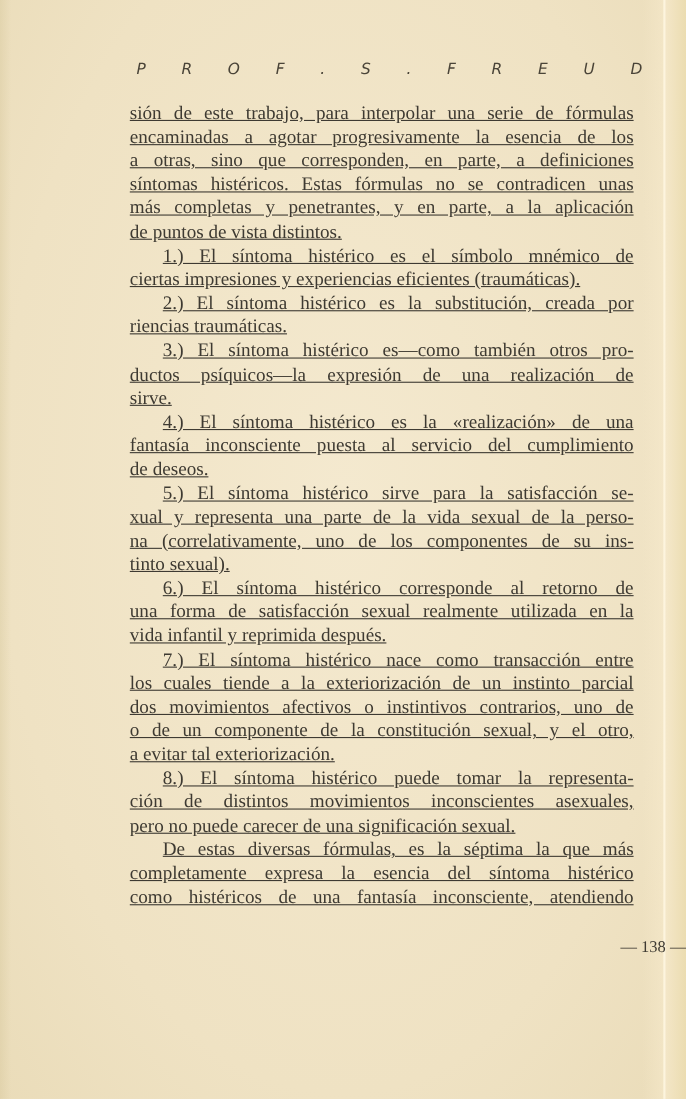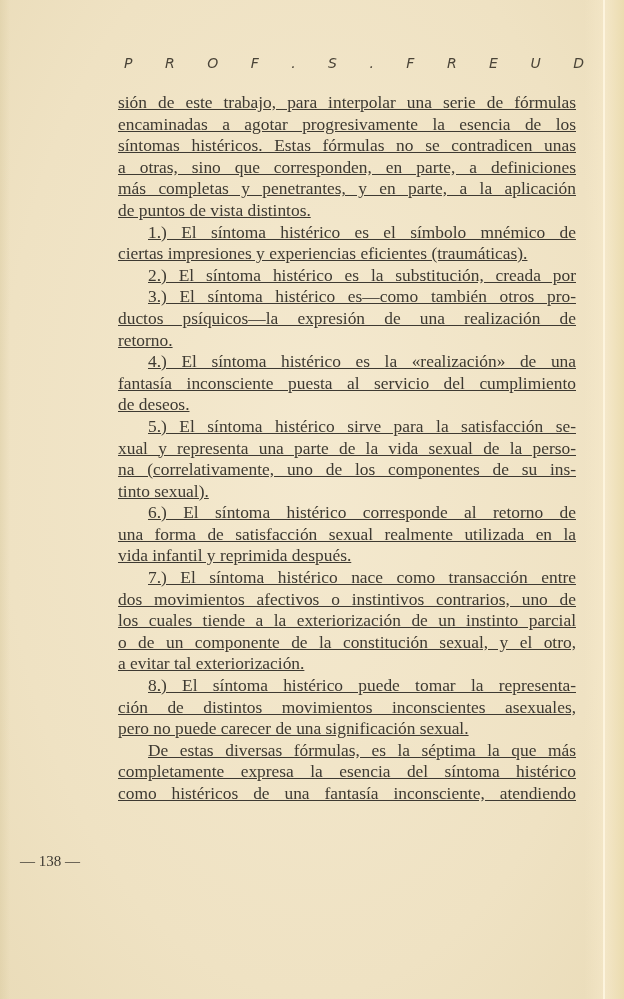--- a/index.html
+++ b/index.html
@@ -35,21 +35,21 @@
     text-align: justify;
   }
   .line {
     display: block; height: 21.6px; white-space: nowrap;
     text-align: justify; text-align-last: justify; text-decoration: underline;
   }
   .line.last { text-align-last: left; }
   .line.indent { padding-left: 30px; }
   .folio {
     position: absolute; top: 853px; left: 0; width: 624px;
-    text-align: left;
+    text-align: right;
     font-family: "Liberation Serif", serif; font-size: 15px; color: #3e3a32;
     padding-left: 20px; box-sizing: border-box;
   }
 </style>
 </head>
 <body>
 
 <div class="page">
   <div class="edge-line"></div>
 
@@ -64,43 +64,44 @@
     <span>F</span>
     <span>R</span>
     <span>E</span>
     <span>U</span>
     <span>D</span>
   </div>
 
   <div class="text-block" id="text-block">
       <span class="line">sión de este trabajo, para interpolar una serie de fórmulas</span>
       <span class="line">encaminadas a agotar progresivamente la esencia de los</span>
+      <span class="line">a otras, sino que corresponden, en parte, a definiciones</span>
       <span class="line">síntomas histéricos. Estas fórmulas no se contradicen unas</span>
-      <span class="line">a otras, sino que corresponden, en parte, a definiciones</span>
       <span class="line">más completas y penetrantes, y en parte, a la aplicación</span>
       <span class="line last">de puntos de vista distintos.</span>
       <span class="line indent">1.) El síntoma histérico es el símbolo mnémico de</span>
       <span class="line last">ciertas impresiones y experiencias eficientes (traumáticas).</span>
       <span class="line indent">2.) El síntoma histérico es la substitución, creada por</span>
+      <span class="line last">riencias traumáticas.</span>
       <span class="line indent">3.) El síntoma histérico es—como también otros pro-</span>
       <span class="line">ductos psíquicos—la expresión de una realización de</span>
-      <span class="line last">retorno.</span>
+      <span class="line last">sirve.</span>
       <span class="line indent">4.) El síntoma histérico es la «realización» de una</span>
       <span class="line">fantasía inconsciente puesta al servicio del cumplimiento</span>
       <span class="line last">de deseos.</span>
       <span class="line indent">5.) El síntoma histérico sirve para la satisfacción se-</span>
       <span class="line">xual y representa una parte de la vida sexual de la perso-</span>
       <span class="line">na (correlativamente, uno de los componentes de su ins-</span>
       <span class="line last">tinto sexual).</span>
       <span class="line indent">6.) El síntoma histérico corresponde al retorno de</span>
       <span class="line">una forma de satisfacción sexual realmente utilizada en la</span>
       <span class="line last">vida infantil y reprimida después.</span>
       <span class="line indent">7.) El síntoma histérico nace como transacción entre</span>
+      <span class="line">los cuales tiende a la exteriorización de un instinto parcial</span>
       <span class="line">dos movimientos afectivos o instintivos contrarios, uno de</span>
-      <span class="line">los cuales tiende a la exteriorización de un instinto parcial</span>
       <span class="line">o de un componente de la constitución sexual, y el otro,</span>
       <span class="line last">a evitar tal exteriorización.</span>
       <span class="line indent">8.) El síntoma histérico puede tomar la representa-</span>
       <span class="line">ción de distintos movimientos inconscientes asexuales,</span>
       <span class="line last">pero no puede carecer de una significación sexual.</span>
       <span class="line indent">De estas diversas fórmulas, es la séptima la que más</span>
       <span class="line">completamente expresa la esencia del síntoma histérico</span>
       <span class="line">como histéricos de una fantasía inconsciente, atendiendo</span>
     </div>
 

